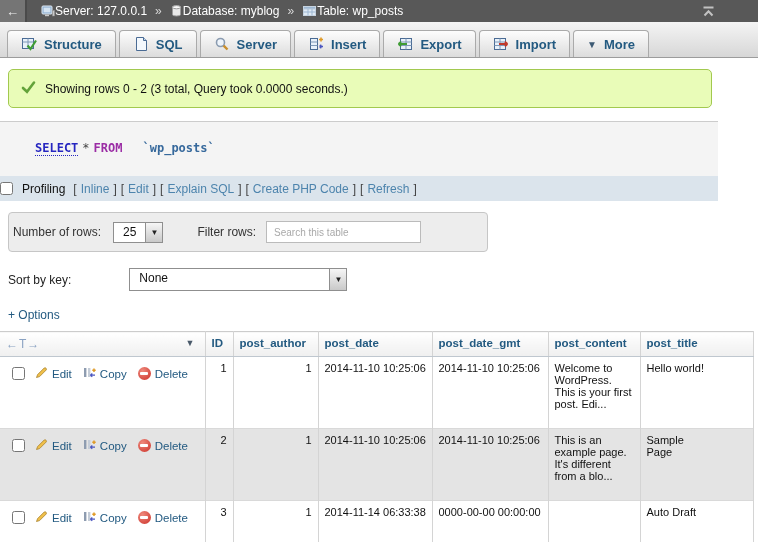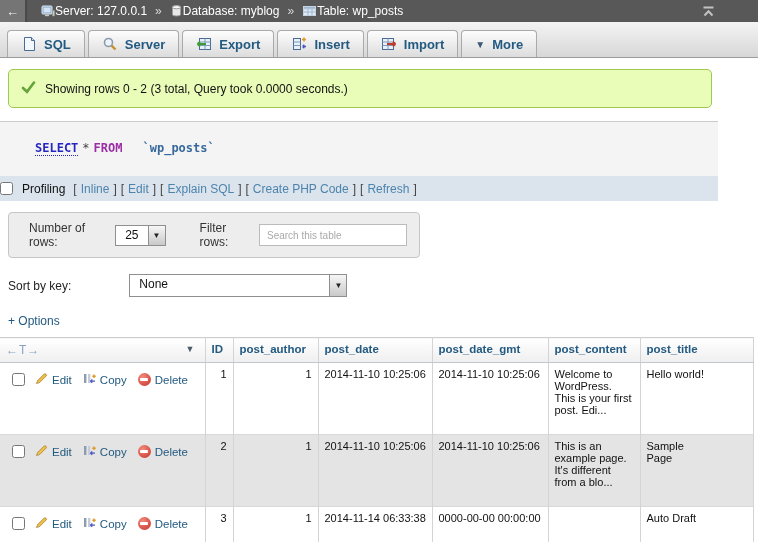--- a/index.html
+++ b/index.html
@@ -38,22 +38,22 @@
   .sql-star { color:#444; margin:0 4px; }
   .kw { color:#9b2da5; font-weight:bold; }
   .sql-table { color:#37699c; font-weight:bold; margin-left:20px; }
   .tools-bar { background:#dbe4ec; height:25px; display:flex; align-items:center; justify-content:flex-start;
                padding-right:12px; gap:4px; }
   .tools-bar .br { color:#444; }
   .tools-bar a { color:#4d84ad; text-decoration:none; cursor:pointer; }
   .tools-bar label { color:#111; margin-right:4px; }
   .tools-bar input[type=checkbox] { margin-right:5px; }
   
-  .controls-box { margin:11px 0 16px 8px; width:412px; background:#ededed; border:1px solid #c6c6c6;
-                  border-radius:4px; padding:8px 12px 8px 20px; display:flex; align-items:center; }
+  .controls-box { margin:11px 0 16px 8px; width:480px; background:#ededed; border:1px solid #c6c6c6;
+                  border-radius:4px; padding:8px 12px 8px 4px; display:flex; align-items:center; }
   .controls-box .lbl { color:#333; }
   .fake-select { display:inline-flex; align-items:stretch; background:#fff; border:1px solid #8f8f8f;
                  height:21px; cursor:pointer; }
   .fake-select .val { padding:2px 9px 0 9px; color:#111; }
   .fake-select .btn { width:17px; background:linear-gradient(#f6f6f6,#c9c9c9); border-left:1px solid #8f8f8f;
                       display:flex; align-items:center; justify-content:center; font-size:8px; color:#222; }
   .rows-select { margin-left:12px; }
   .filter-lbl { margin-left:34px; }
   .filter-input { margin-left:10px; width:155px; height:22px; border:1px solid #bbb; padding:0 7px;
                   font-family:"Liberation Sans", sans-serif; font-size:10px; color:#333; }
@@ -140,58 +140,69 @@
         <path d="M3.5 9.5 L7.5 5.2 L11.5 9.5" fill="none" stroke="#c2c2c2" stroke-width="2"></path>
       </svg>
   </div>
 </div>
 
 
 <div class="tabbar">
   <div class="tab">
     <span>
         <svg width="16" height="16" viewBox="0 0 16 16">
+          <rect x="1.5" y="2.5" width="11" height="10" fill="#e8f1fa" stroke="#4a6b94"></rect>
+          <line x1="1.5" y1="6" x2="12.5" y2="6" stroke="#7e99b8"></line>
+          <line x1="7" y1="2.5" x2="7" y2="12.5" stroke="#7e99b8"></line>
+          <path d="M6.5 9.5 L9.5 13 L15 4.5" fill="none" stroke="#3f9c35" stroke-width="2.2"></path>
+        </svg>
+      </span>
+    <span>Structure</span>
+  </div>
+  <div class="tab">
+    <span>
+        <svg width="16" height="16" viewBox="0 0 16 16">
           <path d="M3.5 1.5 h7 l3 3 v10 h-10 z" fill="#f3f8fd" stroke="#4a6b94"></path>
           <path d="M10.5 1.5 v3 h3" fill="#c7d9ec" stroke="#4a6b94"></path>
         </svg>
       </span>
     <span>SQL</span>
   </div>
   <div class="tab">
     <span>
         <svg width="16" height="16" viewBox="0 0 16 16">
           <circle cx="6.5" cy="6.5" r="4" fill="#eef4fb" stroke="#8a9bb0" stroke-width="1.6"></circle>
           <line x1="9.6" y1="9.6" x2="13.5" y2="13.5" stroke="#c98f2e" stroke-width="2.4"></line>
         </svg>
       </span>
     <span>Server</span>
+  </div>
+  <div class="tab">
+    <span>
+        <svg width="16" height="16" viewBox="0 0 16 16">
+          <rect x="2.5" y="2.5" width="7" height="11" fill="#e8f1fa" stroke="#4a6b94"></rect>
+          <line x1="2.5" y1="6" x2="9.5" y2="6" stroke="#7e99b8"></line>
+          <line x1="2.5" y1="9.5" x2="9.5" y2="9.5" stroke="#7e99b8"></line>
+          <path d="M13 1.5 v4 M11 3.5 h4" stroke="#e09a26" stroke-width="1.6"></path>
+          <path d="M15 10.5 h-3.5 m0 0 l1.8 -1.8 m-1.8 1.8 l1.8 1.8" stroke="#4a55c0" stroke-width="1.3" fill="none"></path>
+        </svg>
+      </span>
+    <span>Insert</span>
   </div>
   <div class="tab">
     <span>
         <svg width="16" height="16" viewBox="0 0 16 16">
           <rect x="3.5" y="2.5" width="11" height="11" fill="#e8f1fa" stroke="#4a6b94"></rect>
           <line x1="3.5" y1="6" x2="14.5" y2="6" stroke="#7e99b8"></line>
           <line x1="3.5" y1="9.5" x2="14.5" y2="9.5" stroke="#7e99b8"></line>
           <line x1="9" y1="2.5" x2="9" y2="13.5" stroke="#7e99b8"></line>
           <path d="M10 8 H1.5 m0 0 l2.6 -2.3 M1.5 8 l2.6 2.3" stroke="#3f9c35" stroke-width="1.8" fill="none"></path>
         </svg>
       </span>
     <span>Export</span>
-  </div>
-  <div class="tab">
-    <span>
-        <svg width="16" height="16" viewBox="0 0 16 16">
-          <rect x="2.5" y="2.5" width="7" height="11" fill="#e8f1fa" stroke="#4a6b94"></rect>
-          <line x1="2.5" y1="6" x2="9.5" y2="6" stroke="#7e99b8"></line>
-          <line x1="2.5" y1="9.5" x2="9.5" y2="9.5" stroke="#7e99b8"></line>
-          <path d="M13 1.5 v4 M11 3.5 h4" stroke="#e09a26" stroke-width="1.6"></path>
-          <path d="M15 10.5 h-3.5 m0 0 l1.8 -1.8 m-1.8 1.8 l1.8 1.8" stroke="#4a55c0" stroke-width="1.3" fill="none"></path>
-        </svg>
-      </span>
-    <span>Insert</span>
   </div>
   <div class="tab">
     <span>
         <svg width="16" height="16" viewBox="0 0 16 16">
           <rect x="1.5" y="2.5" width="11" height="11" fill="#e8f1fa" stroke="#4a6b94"></rect>
           <line x1="1.5" y1="6" x2="12.5" y2="6" stroke="#7e99b8"></line>
           <line x1="1.5" y1="9.5" x2="12.5" y2="9.5" stroke="#7e99b8"></line>
           <line x1="7" y1="2.5" x2="7" y2="13.5" stroke="#7e99b8"></line>
           <path d="M6 8 h8.5 m0 0 l-2.6 -2.3 m2.6 2.3 l-2.6 2.3" stroke="#c0392b" stroke-width="1.8" fill="none"></path>
         </svg>

